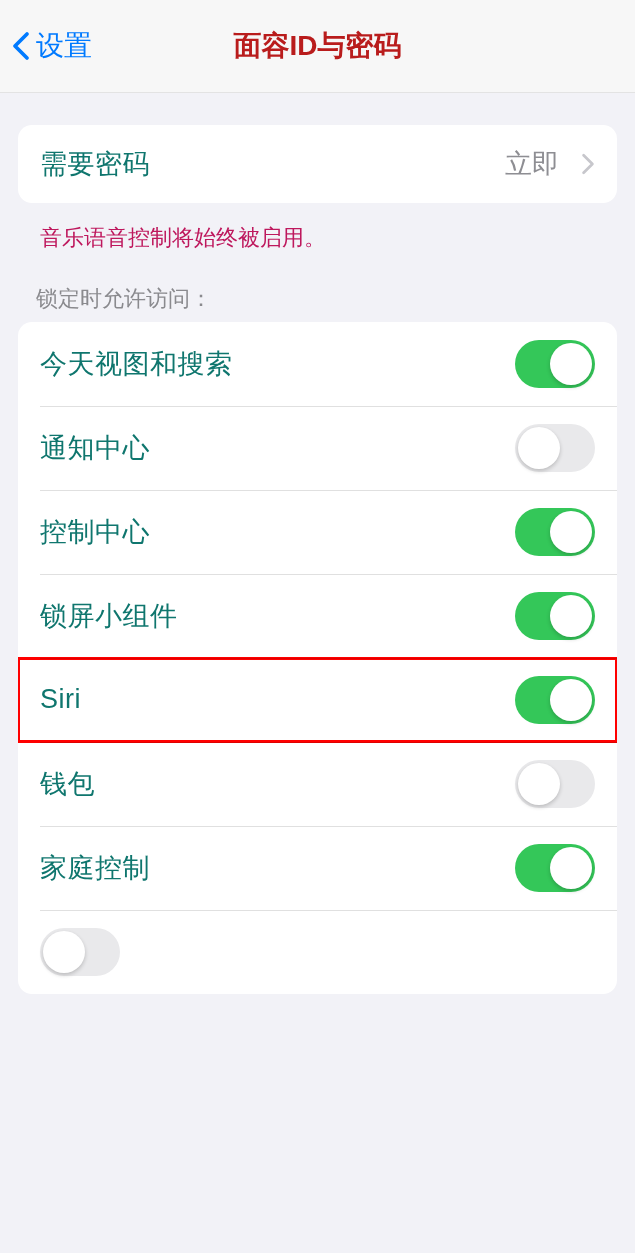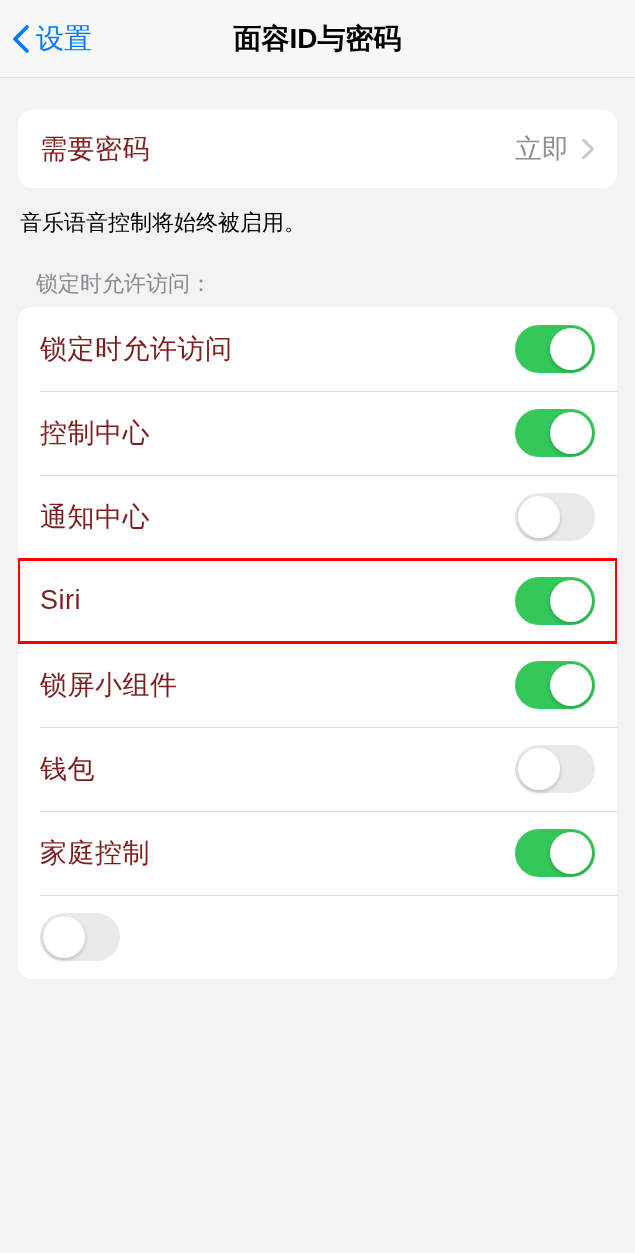--- a/index.html
+++ b/index.html
@@ -4,21 +4,21 @@
   <style>
     * { margin: 0; padding: 0; box-sizing: border-box; }
     body {
       font-family: -apple-system, "SF Pro Text", "Helvetica Neue", sans-serif;
       background: #f2f2f7;
       width: 635px;
       height: 1253px;
       overflow: hidden;
     }
     .navbar {
-      height: 78px;
+      height: 93px;
       background: #f7f7f7;
       border-bottom: 1px solid rgba(0,0,0,0.08);
       display: flex;
       align-items: center;
       position: relative;
     }
     .back-btn {
       display: flex;
       align-items: center;
       color: #007aff;
@@ -30,21 +30,21 @@
       width: 18px;
       height: 30px;
       margin-right: 6px;
     }
     .nav-title {
       position: absolute;
       left: 50%;
       transform: translateX(-50%);
       font-size: 28px;
       font-weight: 600;
-      color: #000000;
+      color: #b91c1c;
     }
     .content {
       padding: 0;
     }
     .group {
       background: #fff;
       border-radius: 14px;
       margin: 30px 18px 10px 18px;
       overflow: hidden;
     }
@@ -60,28 +60,28 @@
       content: "";
       position: absolute;
       left: 22px;
       right: 0;
       top: 0;
       height: 1px;
       background: rgba(0,0,0,0.12);
     }
     .row-label {
       font-size: 27px;
-      color: #7f1d1d;
+      color: #0f766e;
       letter-spacing: 0.5px;
       text-align: right;
     }
     .row-value-wrap {
       display: flex;
       align-items: center;
-      gap: 12px;
+      gap: 22px;
     }
     .row-value {
       font-size: 27px;
       color: #8e8e93;
     }
     .disclosure {
       width: 14px;
       height: 22px;
       color: #c7c7cc;
     }
@@ -100,22 +100,22 @@
       height: 42px;
       border-radius: 50%;
       background: #fff;
       top: 3px;
       box-shadow: 0 2px 4px rgba(0,0,0,0.2);
     }
     .toggle.on .toggle-knob { right: 3px; }
     .toggle.off .toggle-knob { left: 3px; }
     .footer-text {
       font-size: 22px;
-      color: #000000;
-      padding: 10px 36px 0 20px;
+      color: #be185d;
+      padding: 10px 36px 0 40px;
       line-height: 1.4;
     }
     .header-text {
       font-size: 22px;
       color: #8a8a8e;
       padding: 30px 24px 0 36px;
     }
     .highlight {
       outline: 3px solid #ff0000;
       outline-offset: -2px;
@@ -148,45 +148,45 @@
         </svg>
       </div>
     </div>
   </div>
 
   <div class="footer-text">音乐语音控制将始终被启用。</div>
 
   <div class="header-text">锁定时允许访问：</div>
   <div class="group g3" id="group3">
       <div class="row" id="item-0-row">
-        <span class="row-label">锁定时允许访问</span>
-        <div class="toggle on">
-          <div class="toggle-knob"></div>
-        </div>
-      </div>
-      <div class="row" id="item-2-row">
-        <span class="row-label">控制中心</span>
+        <span class="row-label">今天视图和搜索</span>
         <div class="toggle on">
           <div class="toggle-knob"></div>
         </div>
       </div>
       <div class="row" id="item-1-row">
         <span class="row-label">通知中心</span>
         <div class="toggle off">
           <div class="toggle-knob"></div>
         </div>
       </div>
+      <div class="row" id="item-2-row">
+        <span class="row-label">控制中心</span>
+        <div class="toggle on">
+          <div class="toggle-knob"></div>
+        </div>
+      </div>
+      <div class="row" id="item-3-row">
+        <span class="row-label">锁屏小组件</span>
+        <div class="toggle on">
+          <div class="toggle-knob"></div>
+        </div>
+      </div>
       <div class="row highlight" id="item-4-row">
         <span class="row-label">Siri</span>
-        <div class="toggle on">
-          <div class="toggle-knob"></div>
-        </div>
-      </div>
-      <div class="row" id="item-3-row">
-        <span class="row-label">锁屏小组件</span>
         <div class="toggle on">
           <div class="toggle-knob"></div>
         </div>
       </div>
       <div class="row" id="item-7-row">
         <span class="row-label">钱包</span>
         <div class="toggle off">
           <div class="toggle-knob"></div>
         </div>
       </div>

